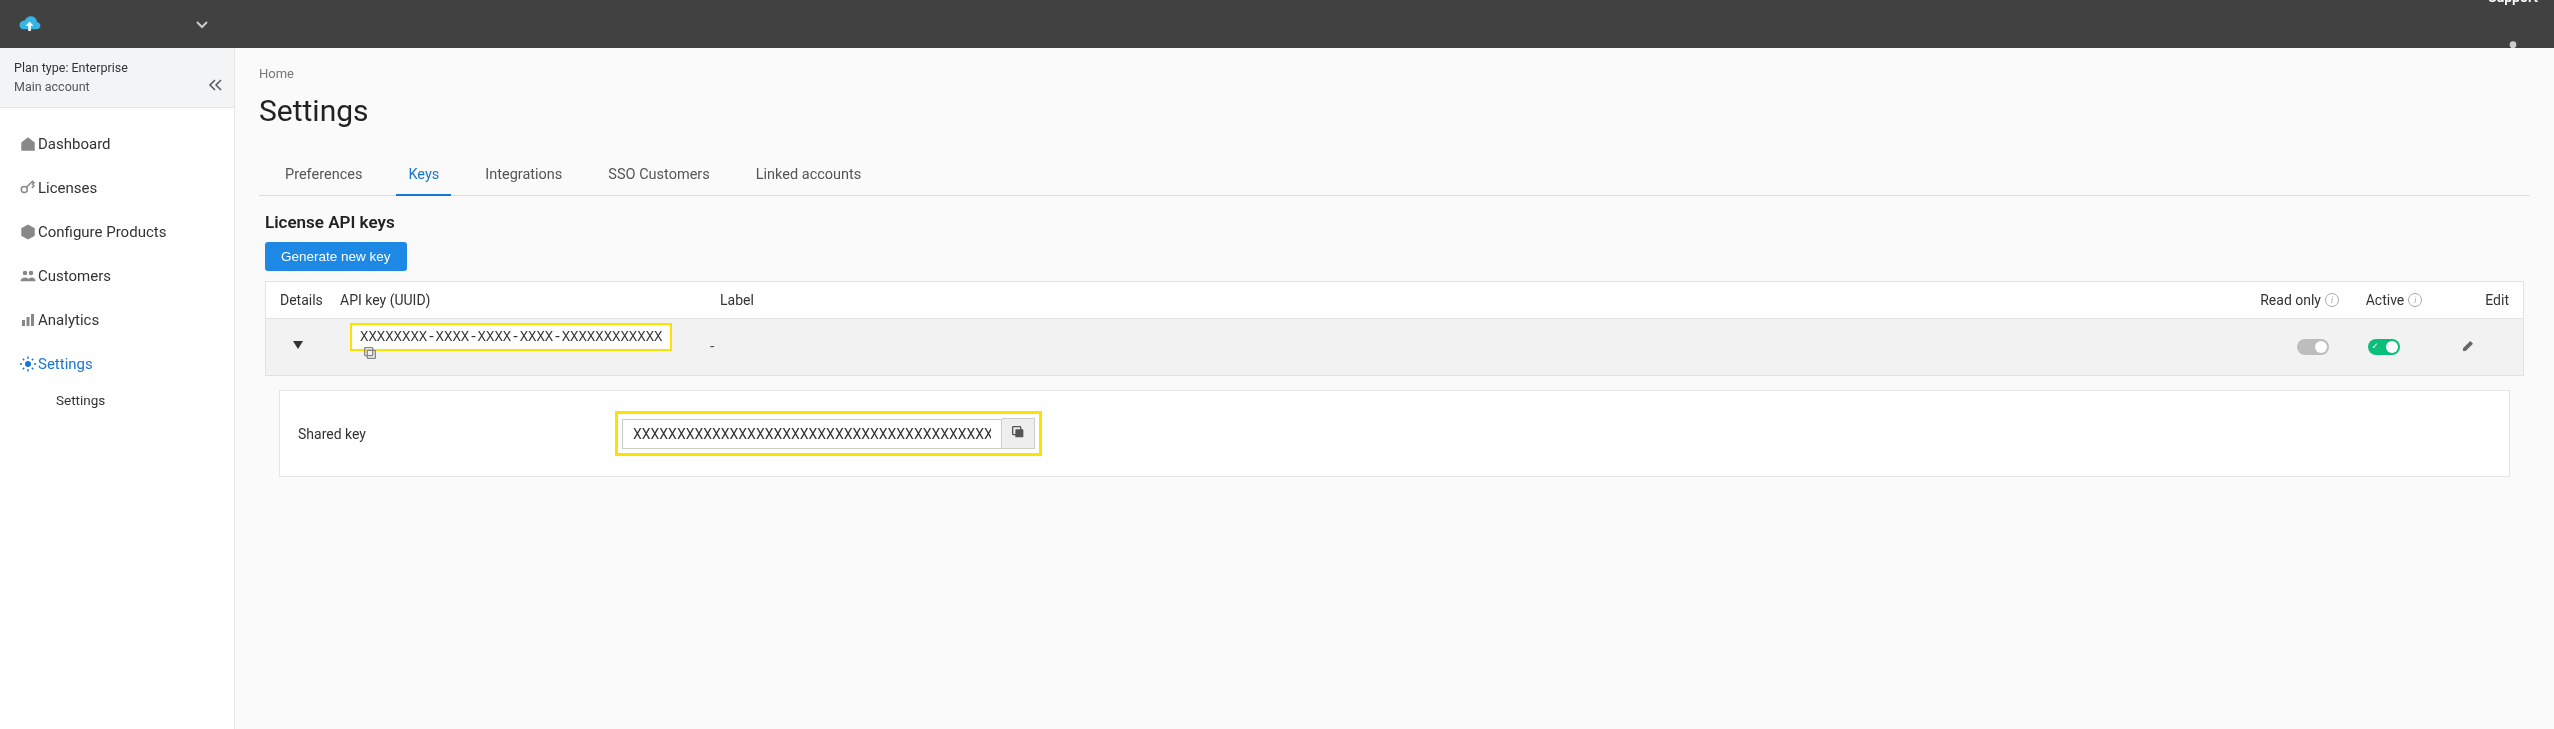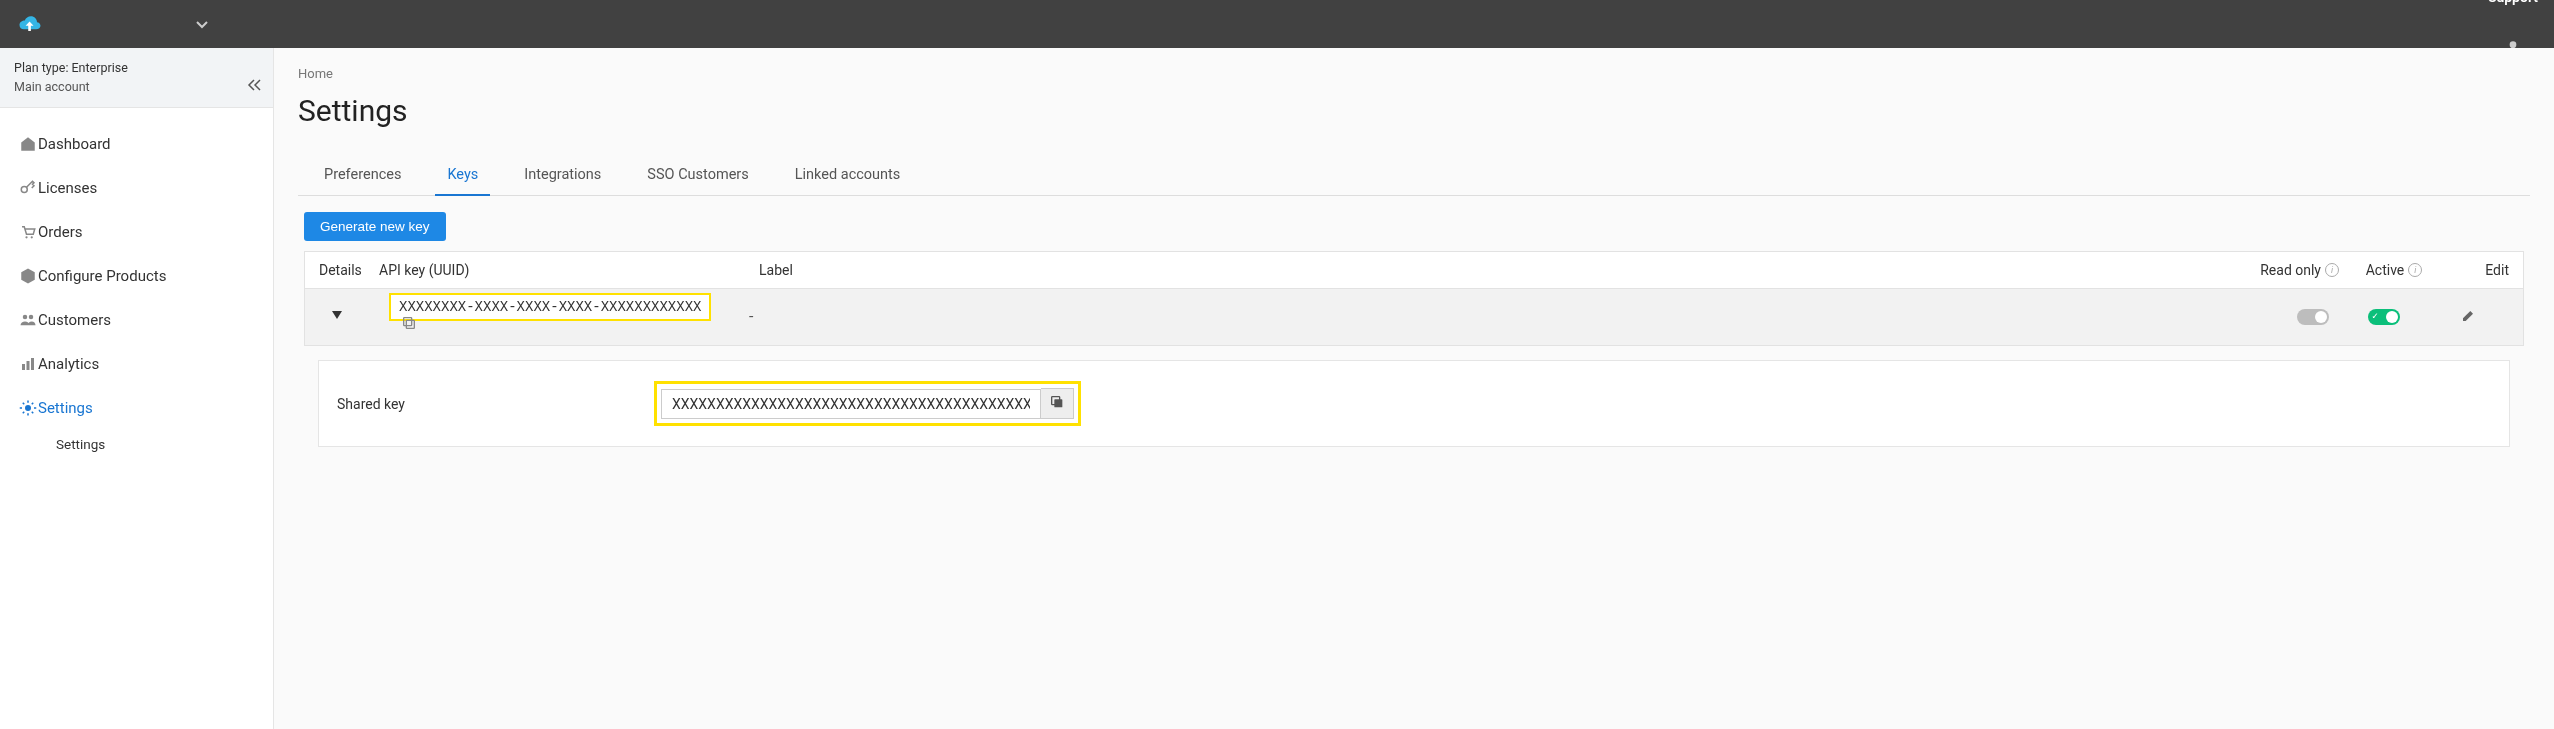--- a/index.html
+++ b/index.html
@@ -12,21 +12,21 @@
     .org-dropdown { width: 160px; display:flex; justify-content:flex-end; padding-right:8px; }
     .chevron-down { color: #ccc; cursor: pointer; }
     .topbar-right { margin-left: auto; display: flex; align-items: center; gap: 32px; flex-direction: column; }
     .support-link { color: #fff; font-weight: 600; }
     .user-icon { width: 22px; height: 22px; display:flex; align-items:center; justify-content:center; }
 
     
     .layout { display: flex; }
 
     
-    .sidebar { width: 274px; border-right: 1px solid #e5e5e5; min-height: calc(100vh - 48px); background: #fff; flex-shrink: 0; }
+    .sidebar { width: 235px; border-right: 1px solid #e5e5e5; min-height: calc(100vh - 48px); background: #fff; flex-shrink: 0; }
     .plan-info { background: #f2f4f6; padding: 10px 14px; border-bottom: 1px solid #e5e5e5; font-size: 12.5px; color: #555; position: relative; line-height: 1.55; }
     .plan-info .plan-label { color: #333; }
     .collapse-btn { position: absolute; right: 10px; bottom: 10px; cursor: pointer; color: #555; }
     .nav { padding-top: 14px; }
     .nav-item { display: flex; align-items: center; padding: 12px 16px 12px 18px; color: #333; cursor: pointer; font-size: 15px; }
     .nav-item.active { color: #1976d2; }
     .nav-item.active .nav-icon svg * { stroke: #1976d2; fill: #1976d2; }
     .nav-item .nav-icon { width: 20px; height: 20px; display:flex; align-items:center; justify-content:center; color:#555;}
     .nav-sub { padding: 6px 16px 6px 56px; font-size: 13.5px; color: #333; cursor: pointer; }
 
@@ -144,30 +144,20 @@
             <svg width="18" height="18" viewBox="0 0 24 24">
               <circle cx="7" cy="14" r="4" fill="none" stroke="#888" stroke-width="2"></circle>
               <path d="M10 11l8-8 2 2-2 2 2 2-3 3" stroke="#888" stroke-width="2" fill="none"></path>
             </svg>
           </span>
         <span>Licenses</span>
       </div>
       <div class="nav-item">
         <span class="nav-icon">
             <svg width="18" height="18" viewBox="0 0 24 24">
-              <path d="M4 5h3l3 10h9l2-7H8" stroke="#888" stroke-width="2" fill="none"></path>
-              <circle cx="10" cy="19" r="1.5" fill="#888"></circle>
-              <circle cx="17" cy="19" r="1.5" fill="#888"></circle>
-            </svg>
-          </span>
-        <span>Orders</span>
-      </div>
-      <div class="nav-item">
-        <span class="nav-icon">
-            <svg width="18" height="18" viewBox="0 0 24 24">
               <path d="M12 2l9 5v10l-9 5-9-5V7z" fill="#888"></path>
             </svg>
           </span>
         <span>Configure Products</span>
       </div>
       <div class="nav-item">
         <span class="nav-icon">
             <svg width="18" height="18" viewBox="0 0 24 24">
               <circle cx="8" cy="8" r="3" fill="#888"></circle>
               <circle cx="16" cy="8" r="3" fill="#888"></circle>
@@ -205,20 +195,21 @@
 
     <div class="tabs">
       <div class="tab">Preferences</div>
       <div class="tab active">Keys</div>
       <div class="tab">Integrations</div>
       <div class="tab">SSO Customers</div>
       <div class="tab">Linked accounts</div>
     </div>
 
     <div class="section">
+      <div class="section-title">License API keys</div>
       <button class="generate-btn">Generate new key</button>
 
       <div class="table-wrap">
         <div class="thead">
           <div class="col-details">Details</div>
           <div class="col-api">API key (UUID)</div>
           <div class="col-label">Label</div>
           <div class="col-readonly">
             <span>Read only</span>
             <span class="info-circle">i</span>

